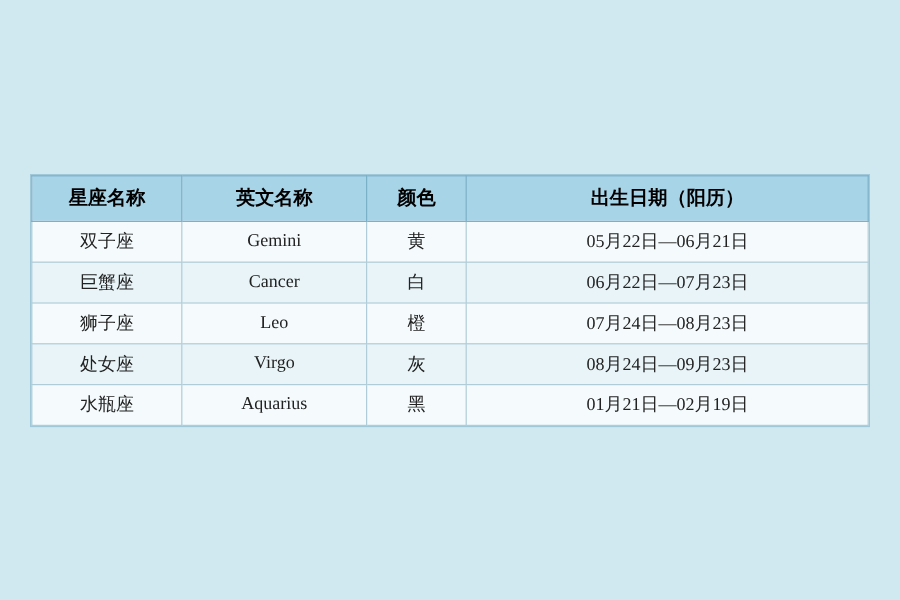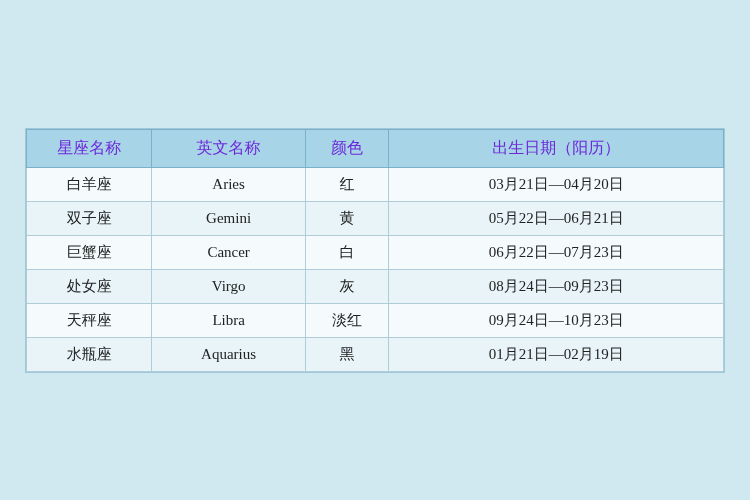--- a/index.html
+++ b/index.html
@@ -29,22 +29,22 @@
       width: 100%;
       border-collapse: collapse;
     }
 
     thead tr th {
       background-color: #a8d4e8;
       border: 1px solid #7ab0c8;
       padding: 8px 12px;
       text-align: center;
       font-size: 16px;
-      font-weight: normal;
-      color: #6d28d9;
+      font-weight: bold;
+      color: #000000;
     }
 
     tbody tr td {
       border: 1px solid #b0ccd8;
       padding: 7px 12px;
       text-align: center;
       font-size: 15px;
       color: #222;
       background-color: #f0f8fc;
     }
@@ -69,49 +69,43 @@
   <table>
     <thead>
       <tr>
         <th class="col-name">星座名称</th>
         <th class="col-en">英文名称</th>
         <th class="col-color">颜色</th>
         <th class="col-date">出生日期（阳历）</th>
       </tr>
     </thead>
     <tbody id="table-body">
-    <tr>
-          <td>白羊座</td>
-          <td>Aries</td>
-          <td>红</td>
-          <td>03月21日—04月20日</td>
-        </tr>
         <tr>
           <td>双子座</td>
           <td>Gemini</td>
           <td>黄</td>
           <td>05月22日—06月21日</td>
         </tr>
         <tr>
           <td>巨蟹座</td>
           <td>Cancer</td>
           <td>白</td>
           <td>06月22日—07月23日</td>
         </tr>
         <tr>
+          <td>狮子座</td>
+          <td>Leo</td>
+          <td>橙</td>
+          <td>07月24日—08月23日</td>
+        </tr>
+        <tr>
           <td>处女座</td>
           <td>Virgo</td>
           <td>灰</td>
           <td>08月24日—09月23日</td>
-        </tr>
-        <tr>
-          <td>天秤座</td>
-          <td>Libra</td>
-          <td>淡红</td>
-          <td>09月24日—10月23日</td>
         </tr>
         <tr>
           <td>水瓶座</td>
           <td>Aquarius</td>
           <td>黑</td>
           <td>01月21日—02月19日</td>
         </tr>
       </tbody>
   </table>
 </div>

